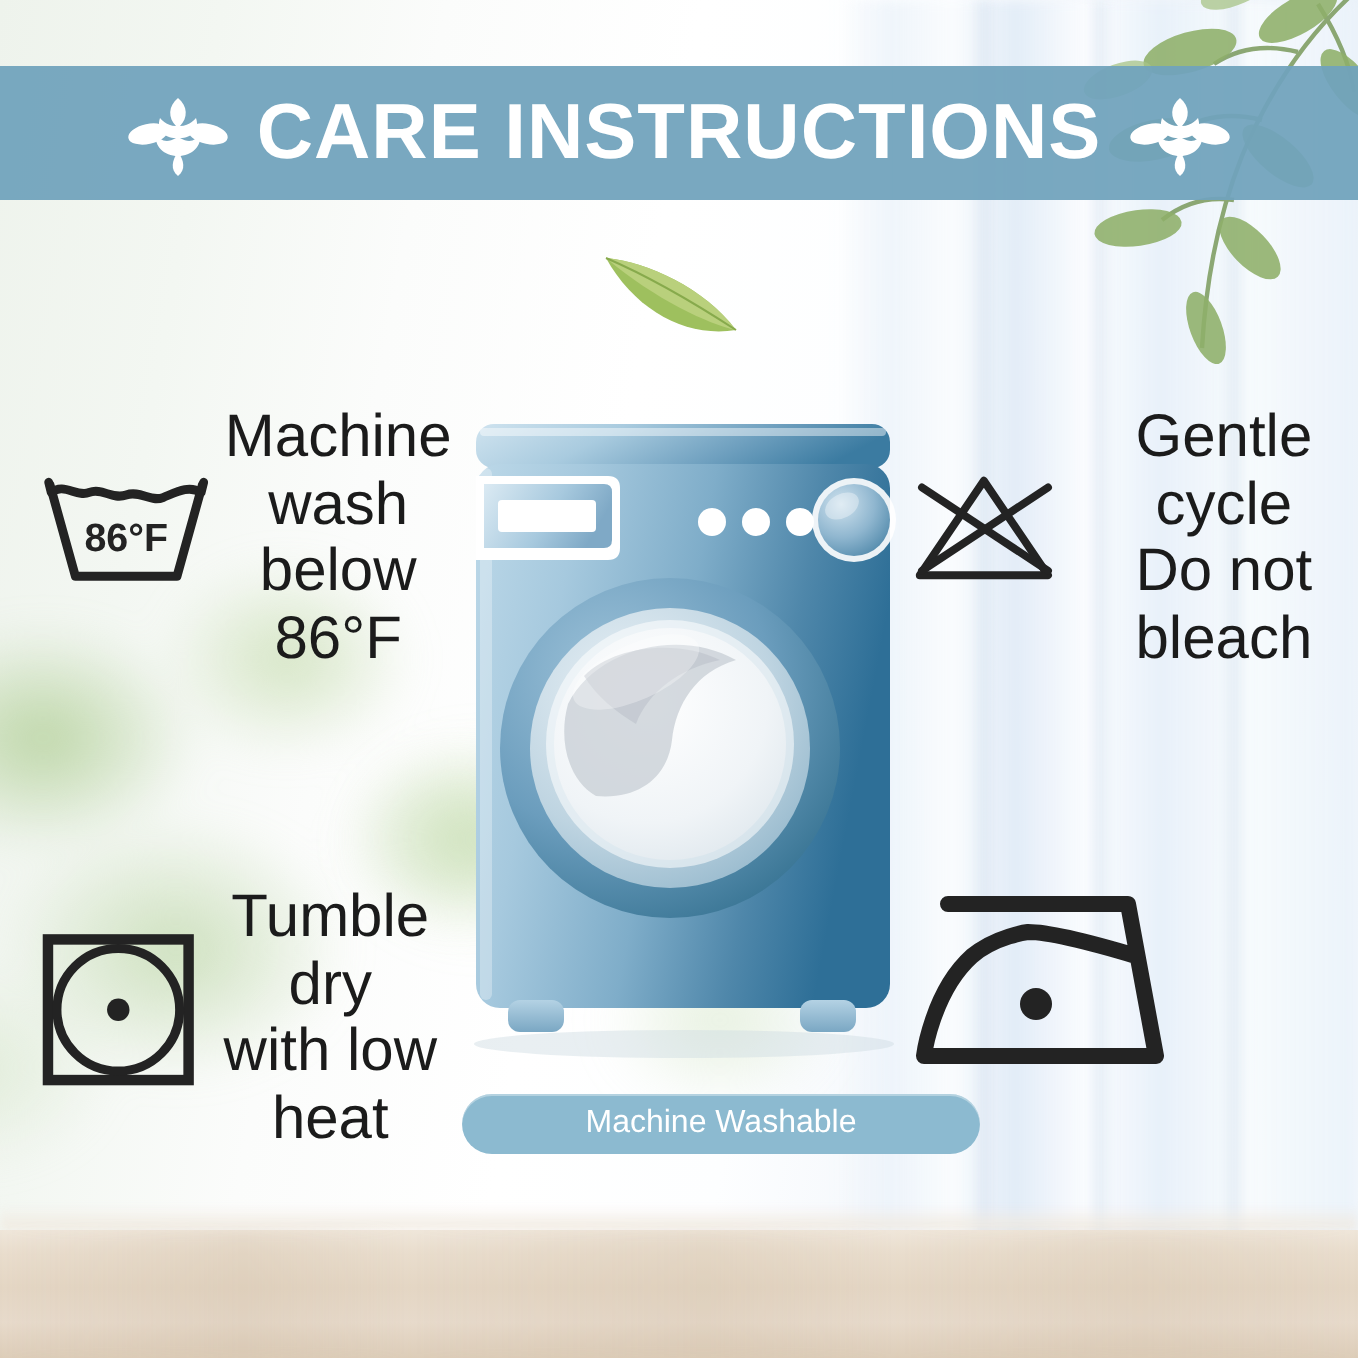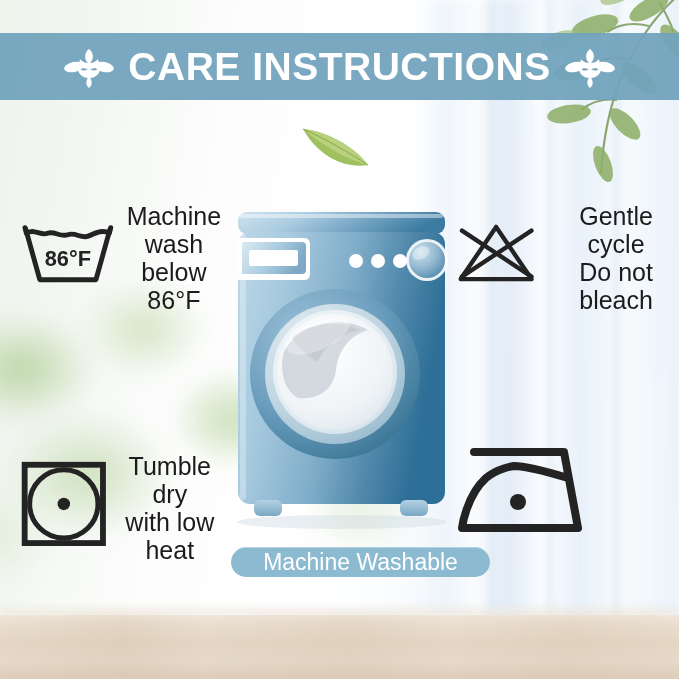--- a/index.html
+++ b/index.html
@@ -172,28 +172,28 @@
   .cell {
     position: absolute;
     display: flex;
     flex-direction: row;
     align-items: center;
   }
   .cell-caption {
     margin-top: 10px;
     text-align: center;
     color: #1b1b1b;
-    font-size: 25px;
+    font-size: 30px;
     line-height: 1.12;
     font-family: "Liberation Sans", sans-serif;
     white-space: pre-line;
   }
   #cell-wash   { left: 18px;  top: 192px; width: 212px; }
   #cell-bleach { left: 452px; top: 192px; width: 212px; gap: 28px; }
-  #cell-dry    { left: 18px;  top: 442px; width: 212px; }
+  #cell-dry    { left: 18px;  top: 432px; width: 212px; }
   #cell-iron   { left: 452px; top: 442px; width: 212px; }
 
   .sym { display: block; }
 
   
   .washer {
     position: absolute;
     left: 232px;
     top: 212px;
     width: 219px;
@@ -209,21 +209,21 @@
     height: 30px;
     border-radius: 15px;
     background: #8cbad0;
     display: flex;
     align-items: center;
     justify-content: center;
     box-shadow: inset 0 1px 0 rgba(255,255,255,0.35);
   }
   .pill-label {
     color: #ffffff;
-    font-size: 23px;
+    font-size: 16px;
     line-height: 1;
     font-family: "Liberation Sans", sans-serif;
     white-space: nowrap;
   }
 </style>
 </head>
 <body>
 
 <div id="canvas">
 

